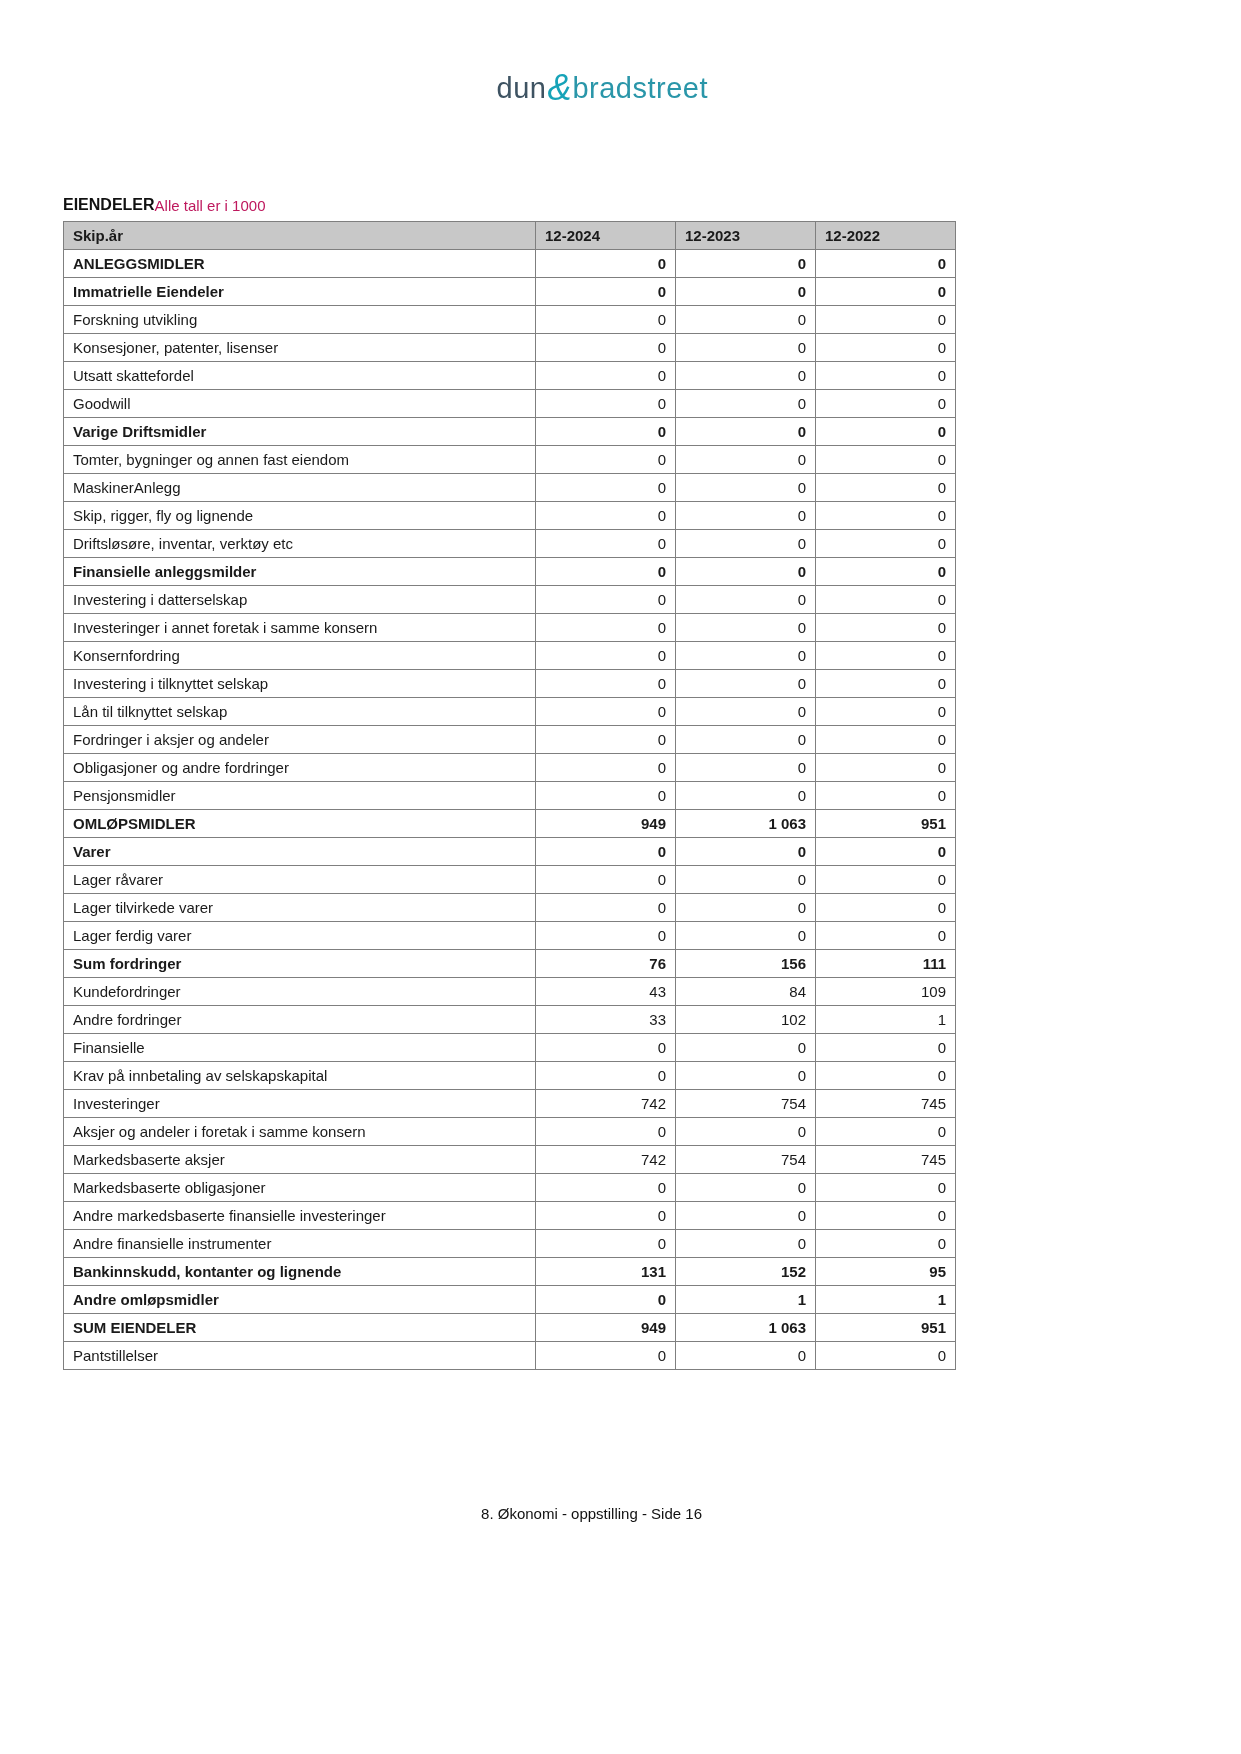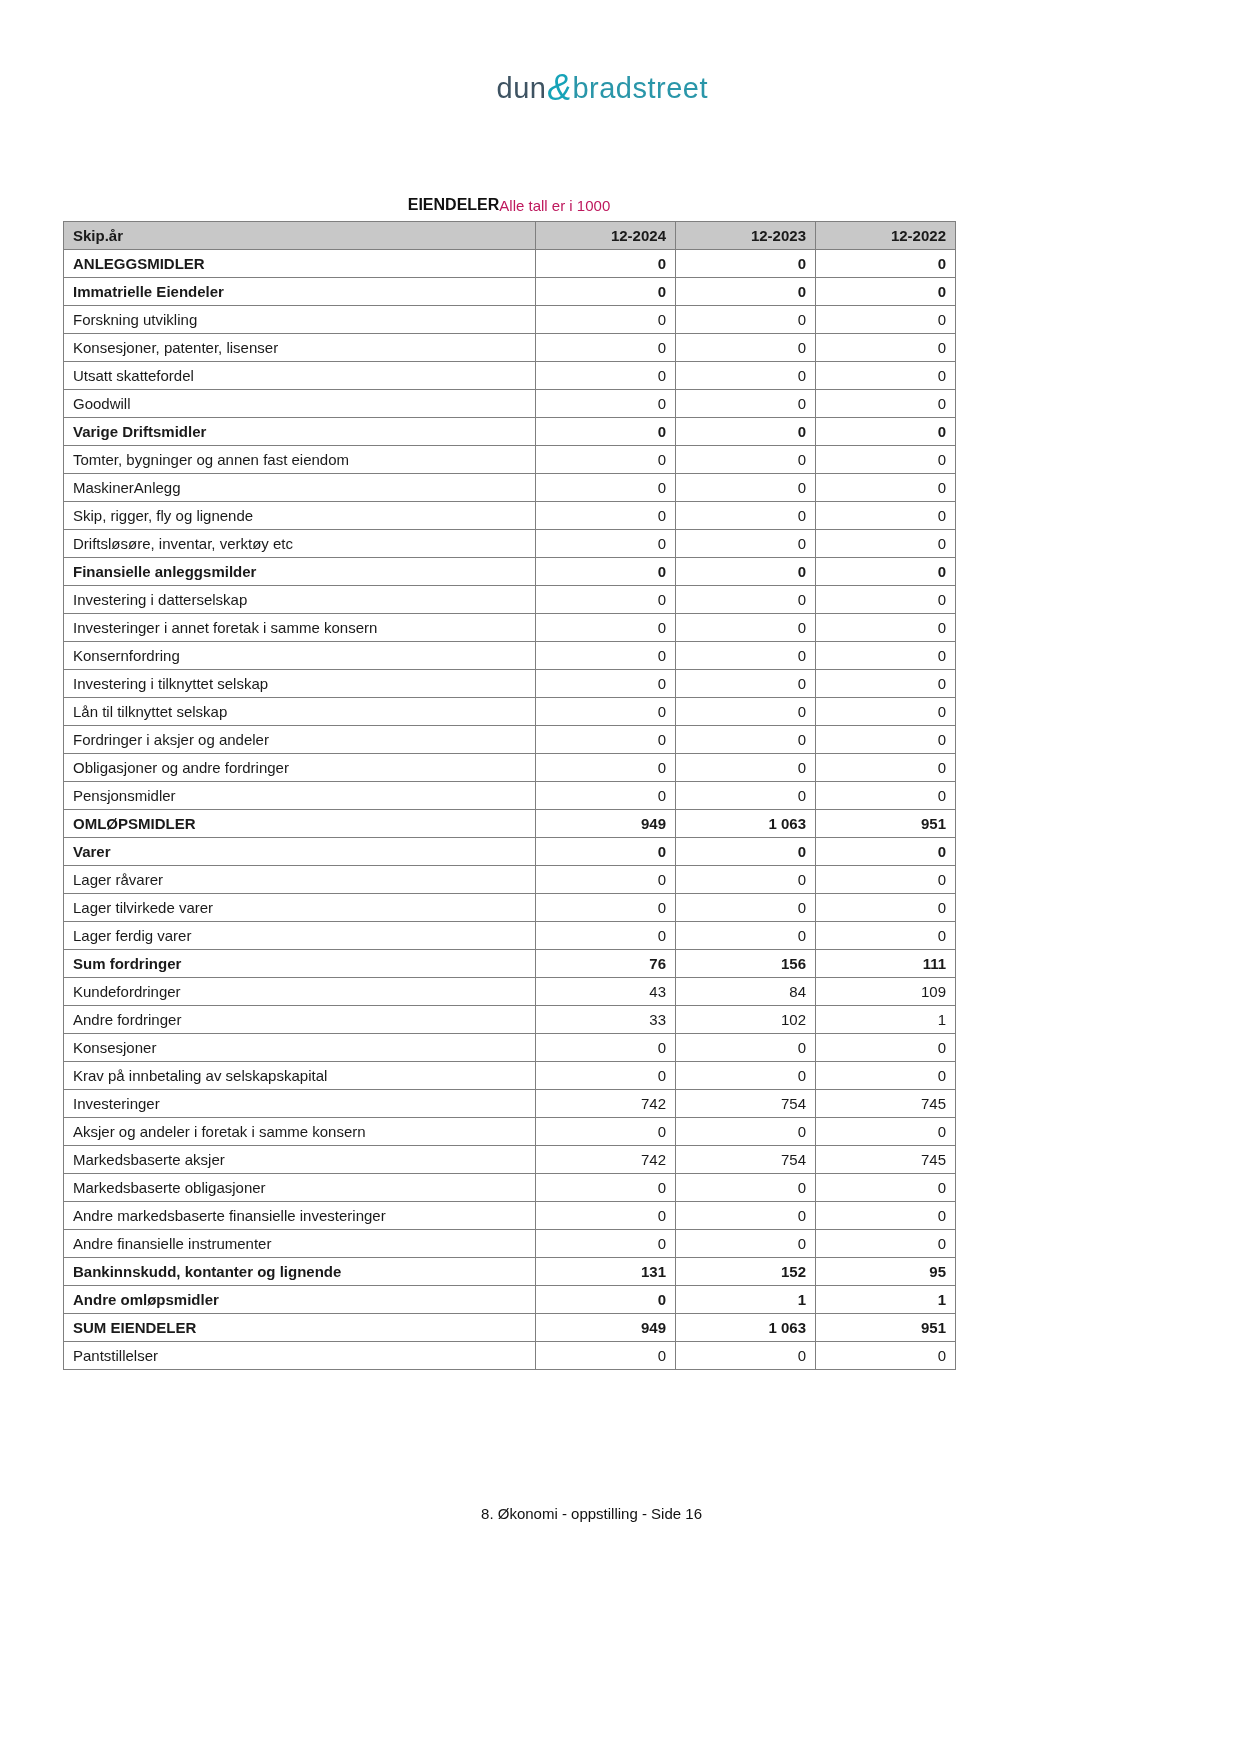--- a/index.html
+++ b/index.html
@@ -43,21 +43,21 @@
 
   
   .content {
     position:absolute;
     left:63px;
     top:196px;
     width:892px;
   }
   .title-bar {
     display:flex;
-    justify-content:center;
+    justify-content:flex-start;
     align-items:flex-end;
     margin-bottom:7px;
   }
   .title-bar .title { font-size:16px; font-weight:bold; color:#111; }
   .title-bar .note  { font-size:15px; color:#be185d; }
 
   table.balance {
     width:100%;
     border-collapse:collapse;
     table-layout:fixed;
@@ -71,21 +71,21 @@
     overflow:hidden;
     white-space:nowrap;
   }
   table.balance col.c-label { width:472px; }
   table.balance col.c-num   { width:140px; }
   table.balance thead th {
     background:#c8c8c8;
     font-weight:bold;
     text-align:left;
   }
-  table.balance thead th.num { text-align:right; }
+  table.balance thead th.num { }
   table.balance td.num { text-align:right; }
   table.balance tr.bold td { font-weight:bold; }
 
   
   .footer {
     position:absolute;
     right:292px;
     top:1505px;
     font-size:15px;
     color:#111;
@@ -284,21 +284,21 @@
             <td class="num">84</td>
             <td class="num">109</td>
           </tr>
           <tr>
             <td>Andre fordringer</td>
             <td class="num">33</td>
             <td class="num">102</td>
             <td class="num">1</td>
           </tr>
           <tr>
-            <td>Konsesjoner</td>
+            <td>Finansielle</td>
             <td class="num">0</td>
             <td class="num">0</td>
             <td class="num">0</td>
           </tr>
           <tr>
             <td>Krav på innbetaling av selskapskapital</td>
             <td class="num">0</td>
             <td class="num">0</td>
             <td class="num">0</td>
           </tr>

